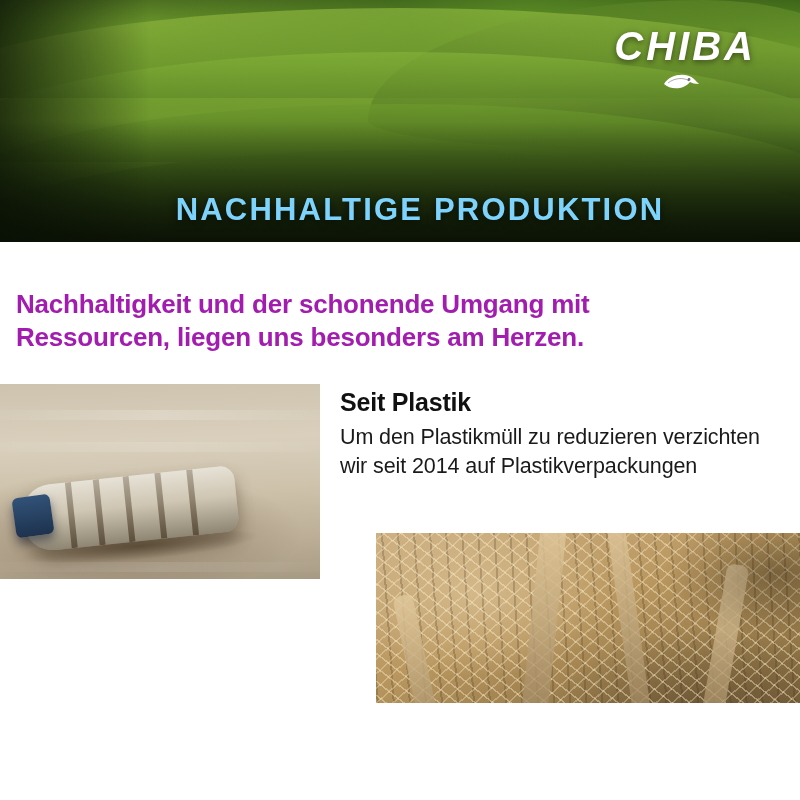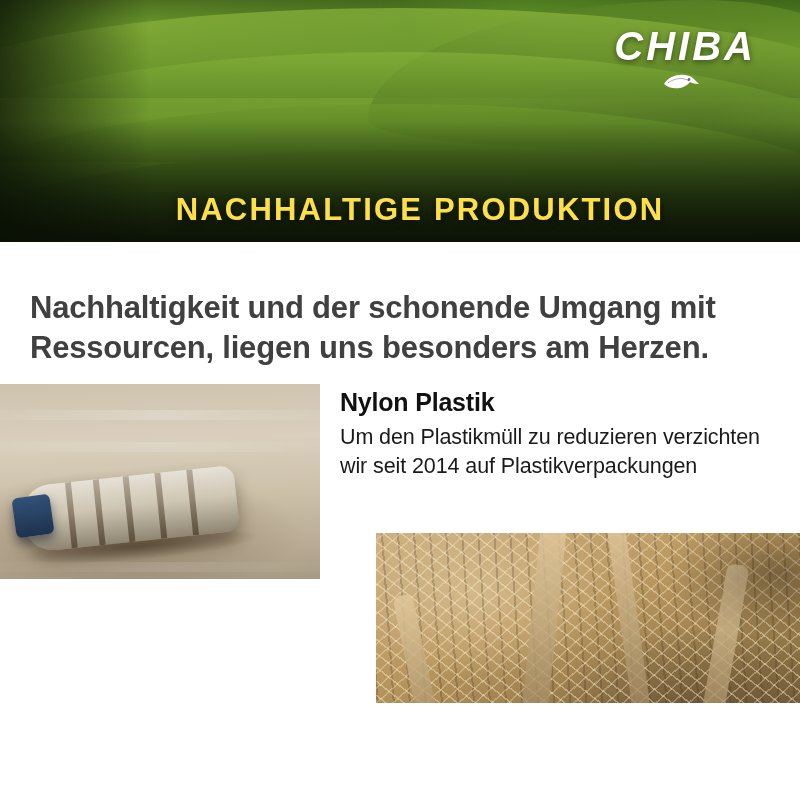--- a/index.html
+++ b/index.html
@@ -89,38 +89,38 @@
     display: flex;
     justify-content: flex-end;
   }
 
   .hero-title {
     position: absolute;
     left: 0;
     right: 0;
     bottom: 14px;
     text-align: center;
-    color: #fde047;
+    color: #7dd3fc;
     font-size: 31px;
     font-weight: bold;
     letter-spacing: 2.2px;
     text-shadow: 0 2px 8px rgba(0,0,0,.65);
     padding-left: 40px;
   }
 
   
   .intro {
     position: absolute;
-    left: 30px;
+    left: 16px;
     top: 288px;
     width: 720px;
-    font-size: 31px;
+    font-size: 26px;
     font-weight: bold;
     line-height: 1.28;
-    color: #404040;
+    color: #a21caf;
     letter-spacing: -0.2px;
   }
 
   
   .photo-bottle {
     position: absolute;
     left: 0;
     top: 384px;
     width: 320px;
     height: 195px;
@@ -291,21 +291,21 @@
       <div class="bottle-rib" style="left:46px;"></div>
       <div class="bottle-rib" style="left:74px;"></div>
       <div class="bottle-rib" style="left:104px;"></div>
       <div class="bottle-rib" style="left:136px;"></div>
       <div class="bottle-rib" style="left:168px;"></div>
     </div>
     <div class="bottle-cap"></div>
   </div>
 
   <div class="block1-text">
-    <p class="feat-title">Nylon Plastik</p>
+    <p class="feat-title">Seit Plastik</p>
     <p class="feat-body">Um den Plastikmüll zu reduzieren verzichten wir seit 2014 auf Plastikverpackungen</p>
   </div>
 
 
   <div class="photo-net">
     <div class="net-mesh"></div>
     <div class="net-strand" style="left:150px; top:-10px; width:26px; height:290px; transform:rotate(6deg);"></div>
     <div class="net-strand" style="left:250px; top:-20px; width:18px; height:300px; transform:rotate(-8deg);"></div>
     <div class="net-strand" style="left:330px; top:30px; width:22px; height:250px; transform:rotate(10deg);"></div>
     <div class="net-strand" style="left:40px; top:60px; width:20px; height:230px; transform:rotate(-12deg);"></div>

